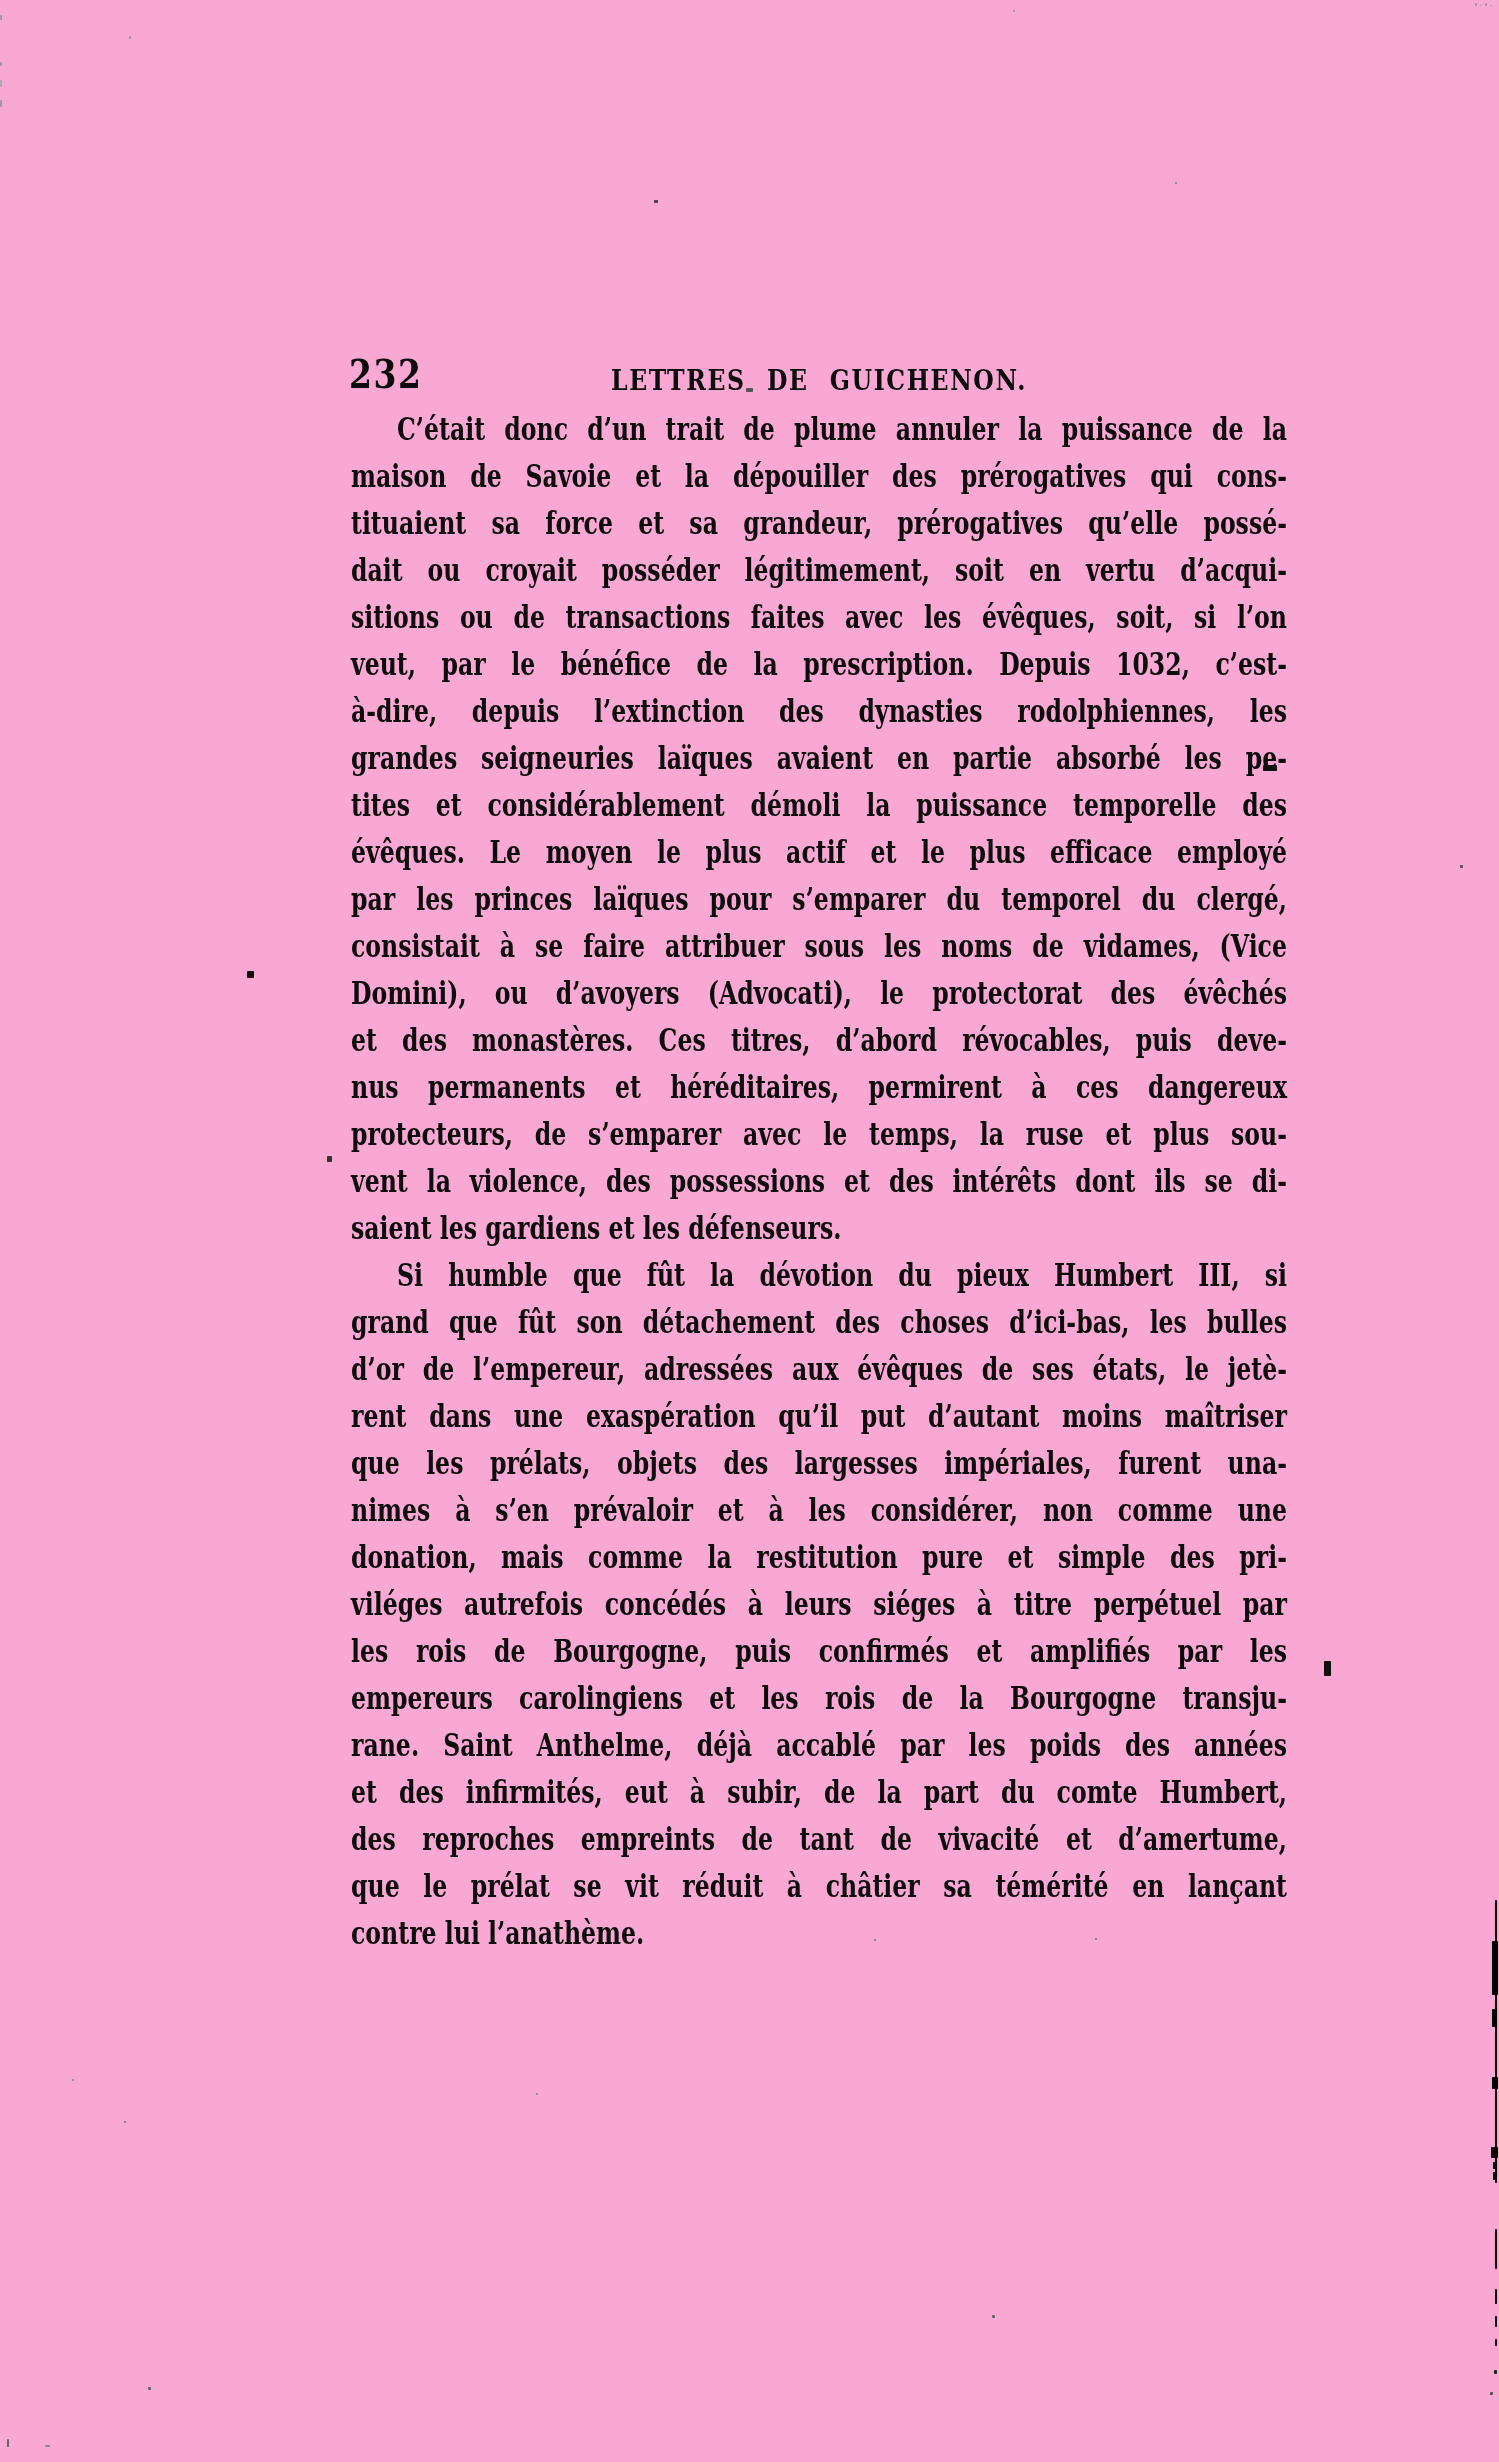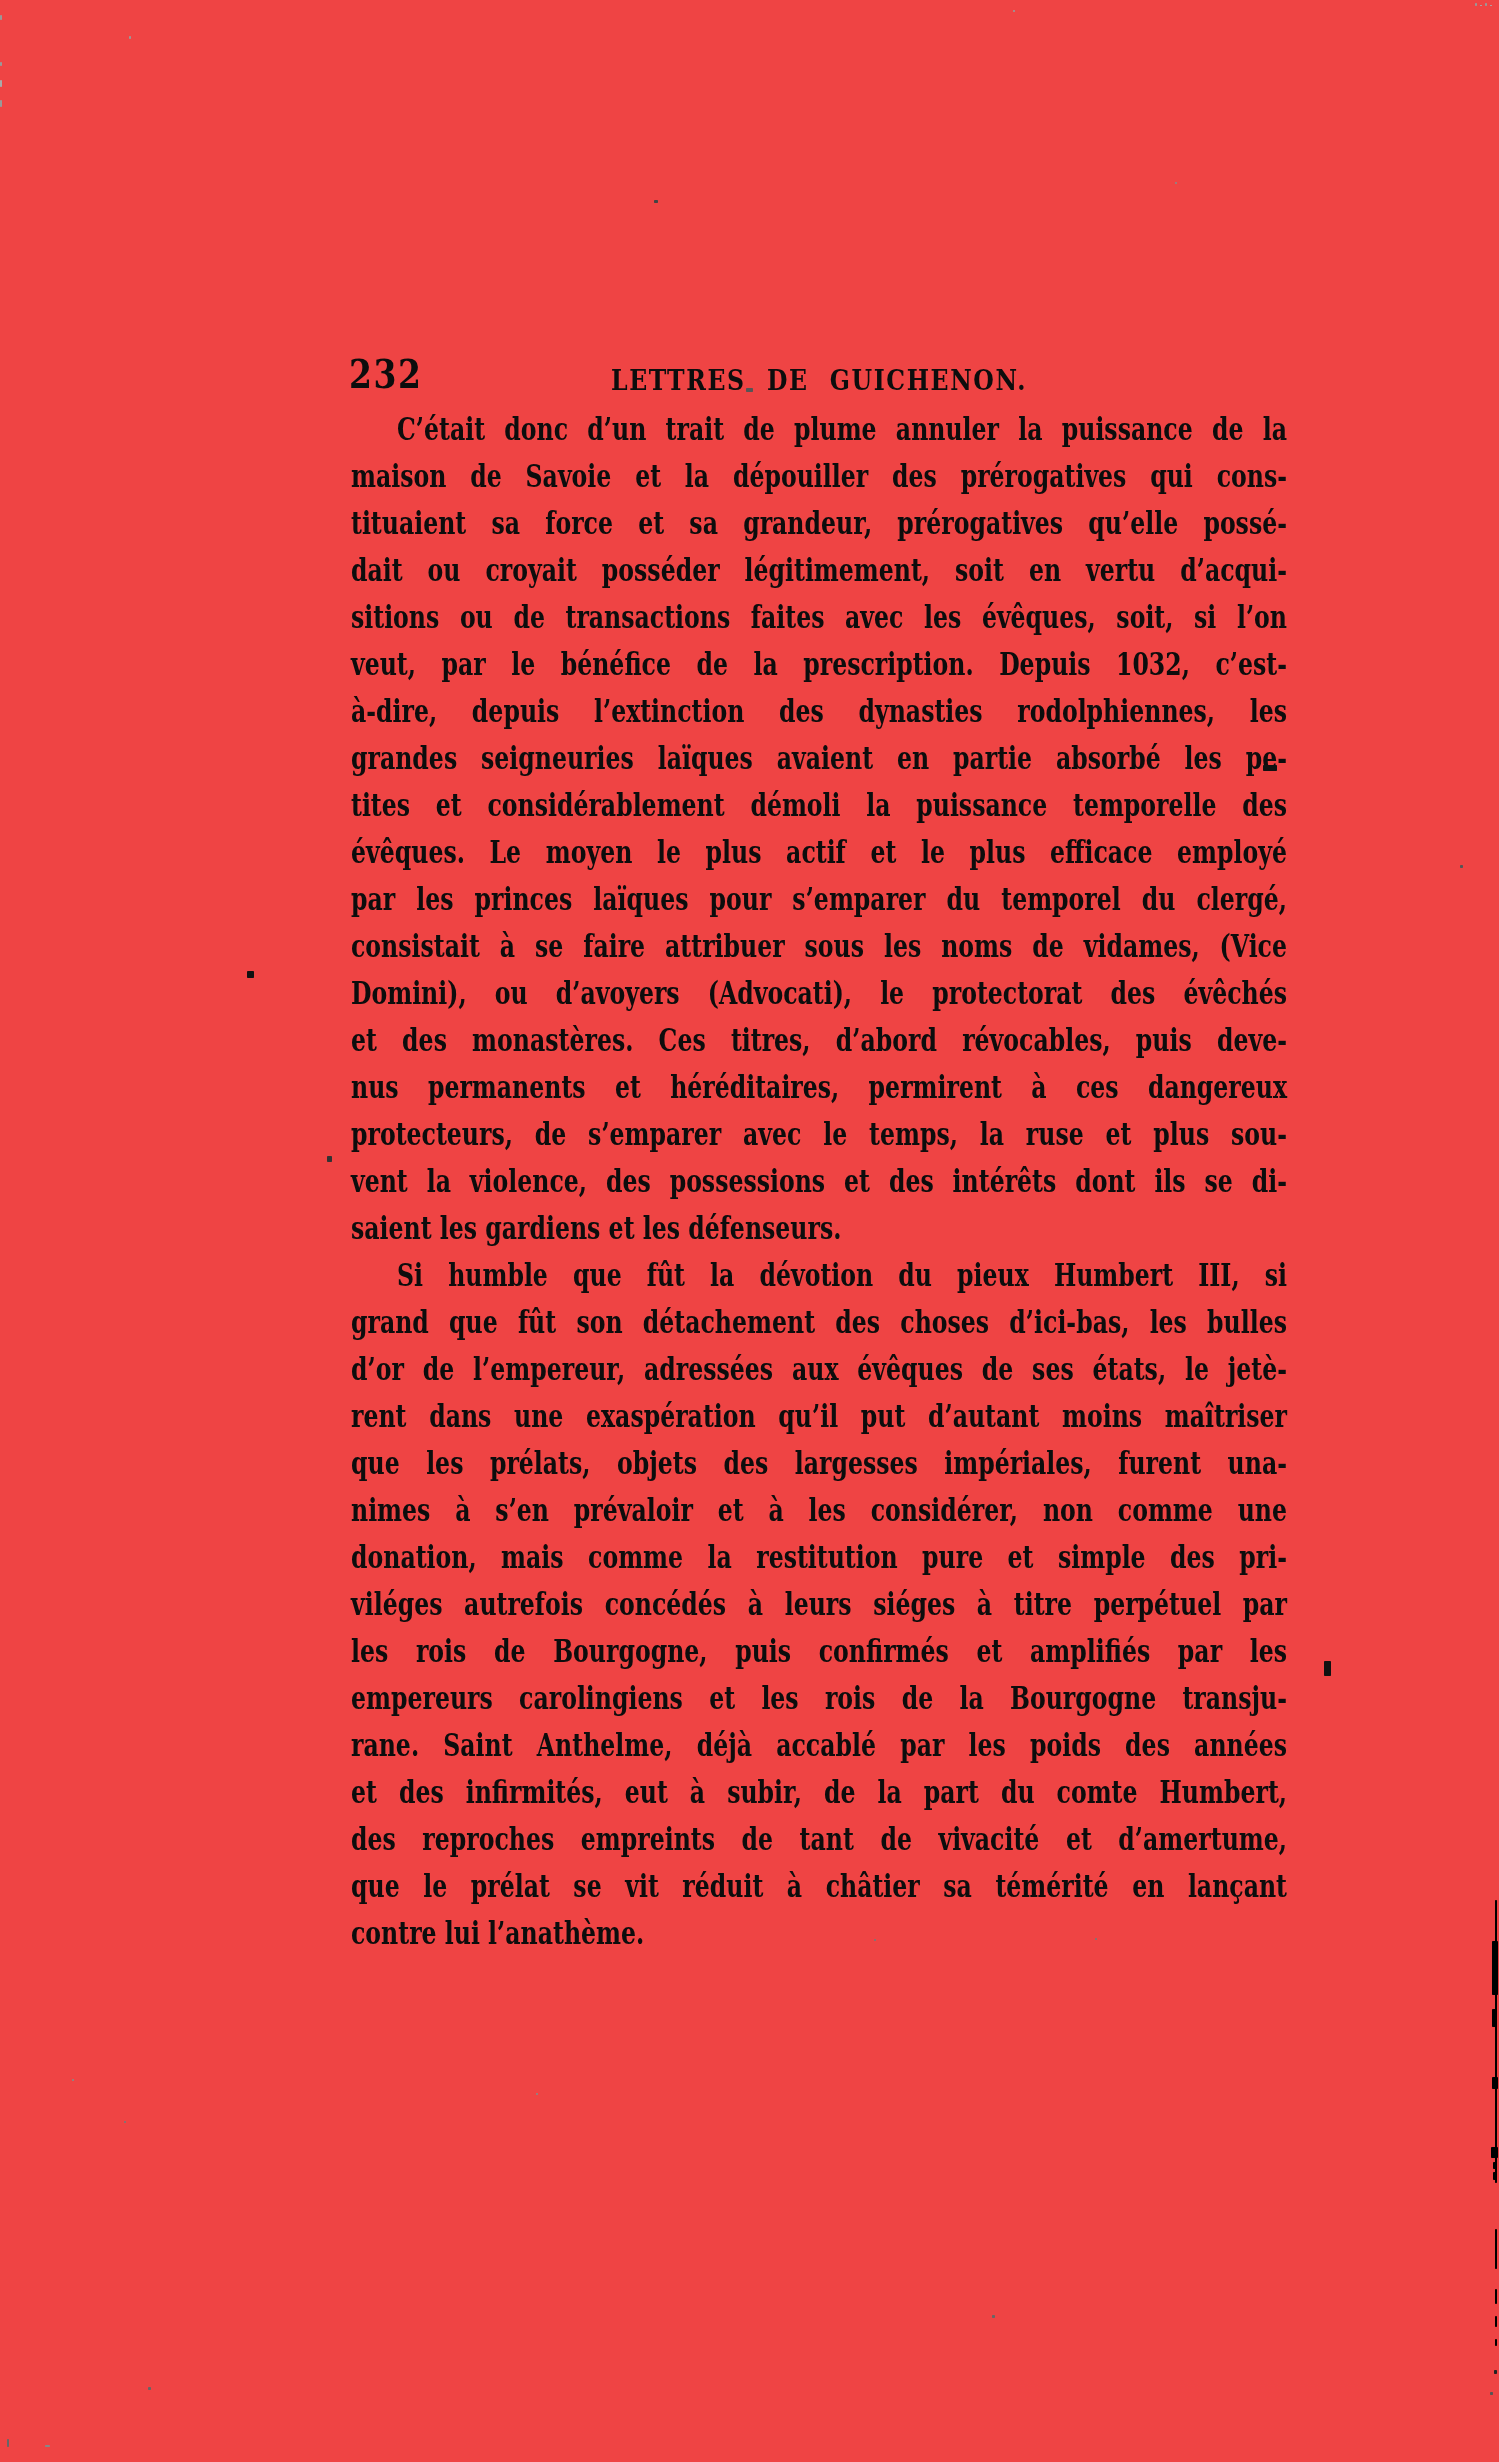--- a/index.html
+++ b/index.html
@@ -35,21 +35,21 @@
     transform:scaleY(1.35); transform-origin:50% 50%;
     white-space:normal;
   }
   .line.indent { text-indent:46px; }
   .line.para-end { text-align-last:left; }
   .speck { position:absolute; border-radius:0.8px; }
 </style>
 </head>
 <body>
 
-<div class="page" style="background: #ef4444; color: rgb(13, 13, 13);">
+<div class="page" style="background: #f9a8d4; color: rgb(13, 13, 13);">
   <span class="pagenum">232</span>
   <div class="running-title">LETTRES DE GUICHENON.</div>
   <div class="body-text" id="body-text">
       <div class="line indent">C’était donc d’un trait de plume annuler la puissance de la</div>
       <div class="line">maison de Savoie et la dépouiller des prérogatives qui cons-</div>
       <div class="line">tituaient sa force et sa grandeur, prérogatives qu’elle possé-</div>
       <div class="line">dait ou croyait posséder légitimement, soit en vertu d’acqui-</div>
       <div class="line">sitions ou de transactions faites avec les évêques, soit, si l’on</div>
       <div class="line">veut, par le bénéfice de la prescription. Depuis 1032, c’est-</div>
       <div class="line">à-dire, depuis l’extinction des dynasties rodolphiennes, les</div>

